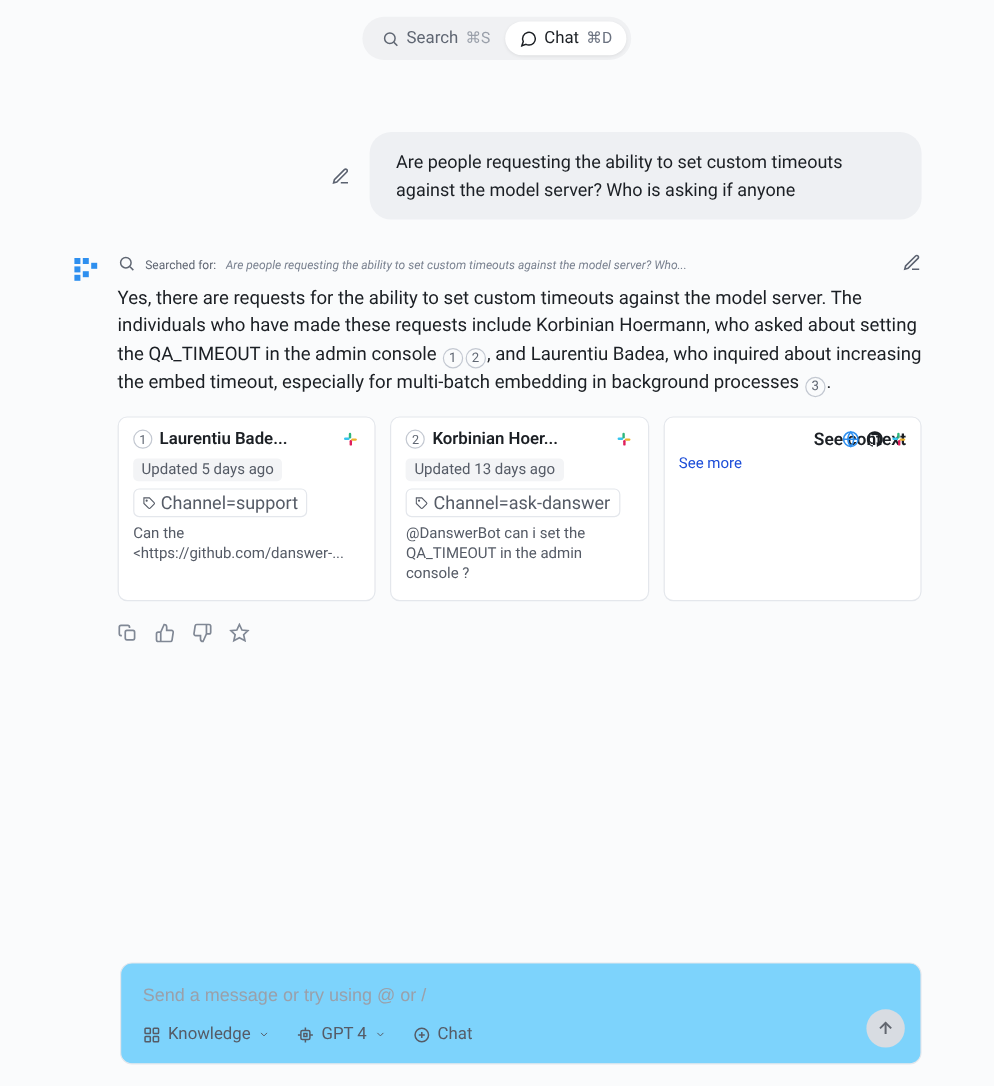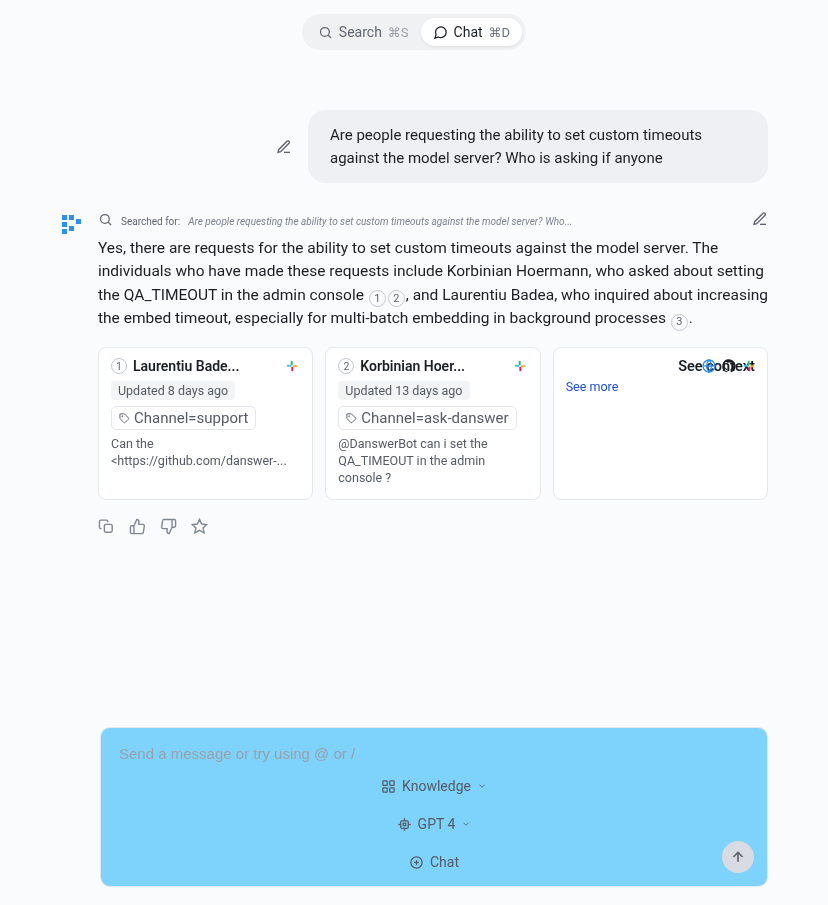--- a/index.html
+++ b/index.html
@@ -236,21 +236,20 @@
       outline: none;
       margin-bottom: 16px;
     }
     .composer-input::placeholder { color: #9aa0aa; }
     .composer-bottom {
       display: flex;
       align-items: center;
       gap: 22px;
       font-size: 14px;
       color: #555b66;
-      flex-direction: column;
     }
     .comp-ctl {
       display: flex;
       align-items: center;
       gap: 6px;
       cursor: pointer;
     }
     .send-btn {
       position: absolute;
       right: 14px;
@@ -332,21 +331,21 @@
           <div class="card-head">
             <span class="card-num">1</span>
             <span class="card-title">Laurentiu Bade...</span>
             <svg class="slack-icon" viewBox="0 0 24 24">
               <rect x="4" y="10" width="7" height="3" rx="1.5" fill="#36C5F0"></rect>
               <rect x="10" y="4" width="3" height="7" rx="1.5" fill="#2EB67D"></rect>
               <rect x="13" y="11" width="7" height="3" rx="1.5" fill="#ECB22E"></rect>
               <rect x="11" y="13" width="3" height="7" rx="1.5" fill="#E01E5A"></rect>
             </svg>
           </div>
-          <span class="card-meta">Updated 8 days ago</span><br>
+          <span class="card-meta">Updated 5 days ago</span><br>
           <span class="card-tag">
             <svg style="width:11px;height:11px" viewBox="0 0 24 24" fill="none" stroke="currentColor" stroke-width="2">
                 <path d="M20.59 13.41l-7.17 7.17a2 2 0 0 1-2.83 0L2 12V2h10l8.59 8.59a2 2 0 0 1 0 2.82z"></path>
                 <circle cx="7" cy="7" r="1"></circle>
               </svg>
             <span>Channel=support</span>
           </span>
           <div class="card-body">Can the &lt;https://github.com/danswer-...</div>
         </div>
 

